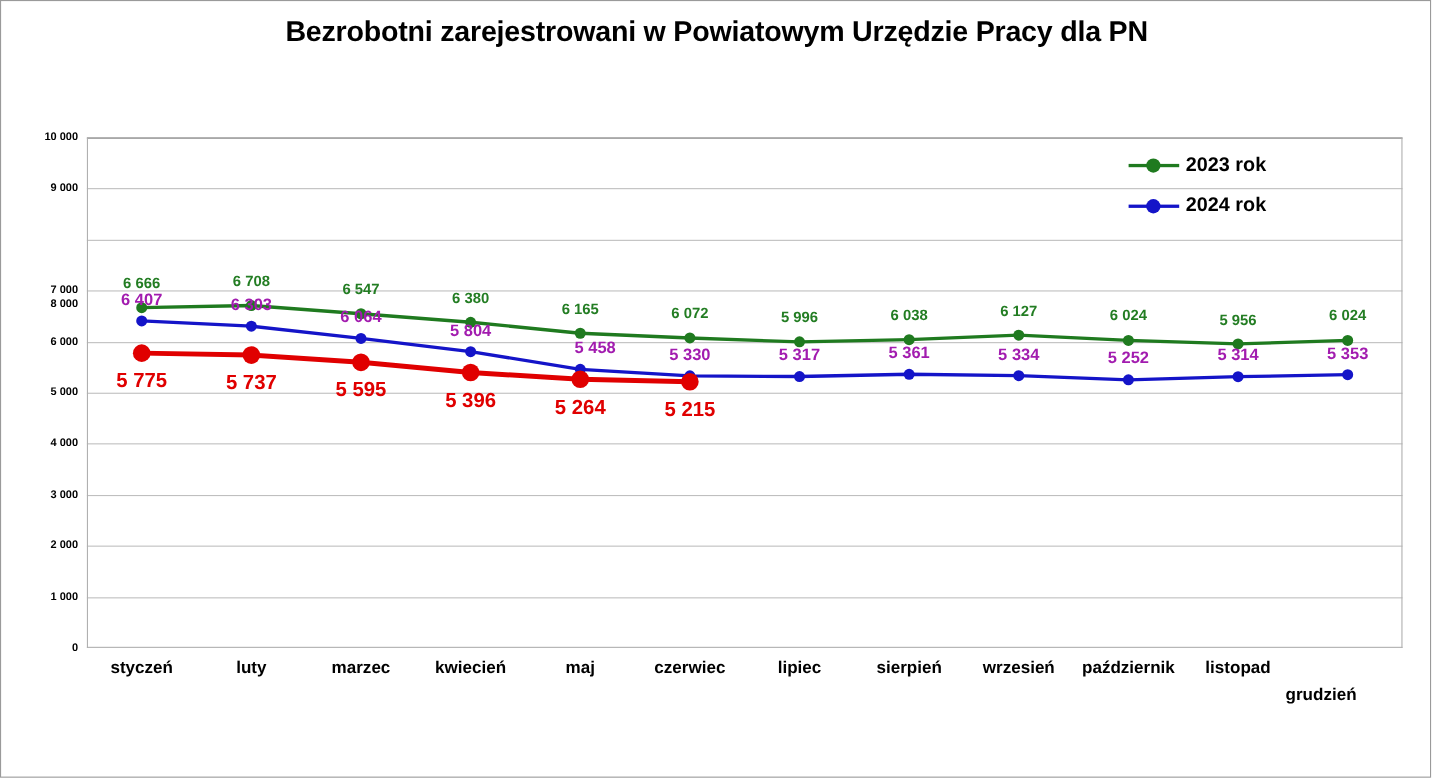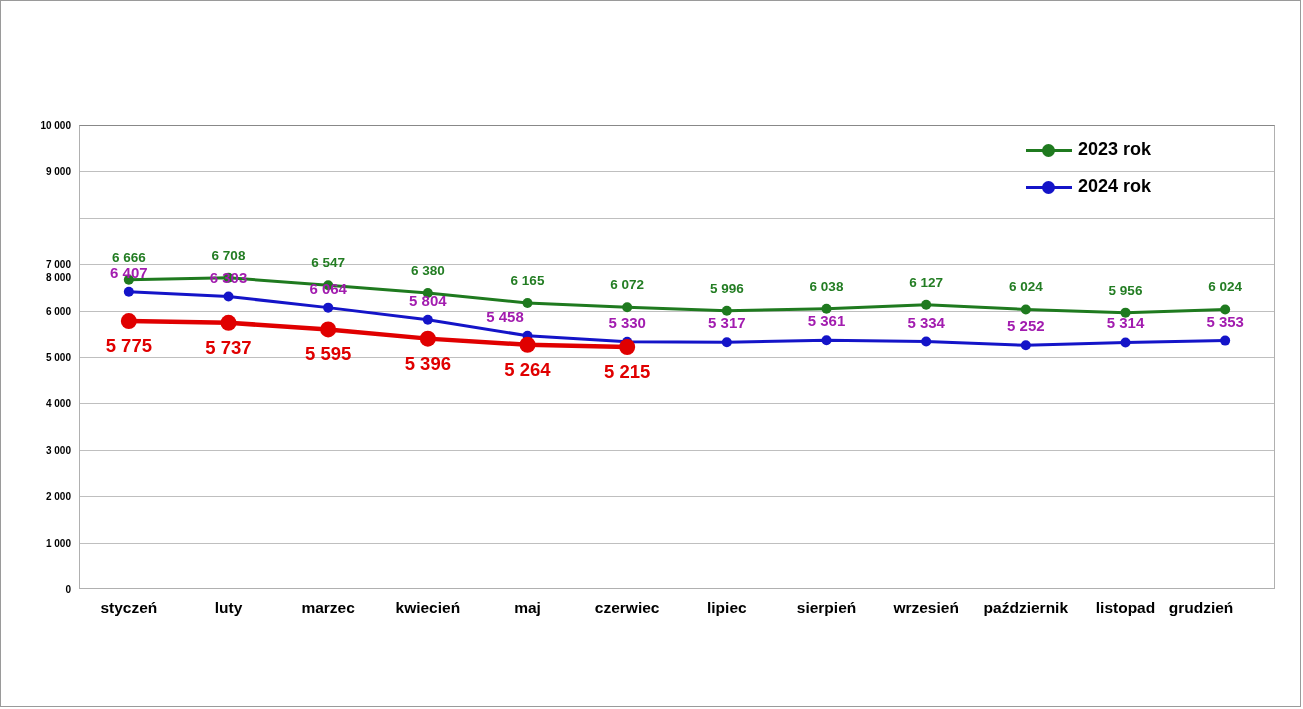--- a/index.html
+++ b/index.html
@@ -126,20 +126,21 @@
   .lg-2024 .legend-dot  { background: #1414c8; }
   .lg-2025 .legend-line { background: #e00000; height: 4px; top: 5px; }
   .lg-2025 .legend-dot  { background: #e00000; width: 17px; height: 17px; top: -1px; left: 14px; }
 </style>
 </head>
 <body>
 
 <div id="chart-frame">
 
   <div id="chart-title">
+    <div>Bezrobotni zarejestrowani w Powiatowym Urzędzie Pracy dla PN</div>
   </div>
 
   <div id="y-axis-labels">
       <div class="ytick-wrap" style="top: 588px; left: 2px;">0</div>
       <div class="ytick-wrap" style="top: 541.6px; left: 2px;">1 000</div>
       <div class="ytick-wrap" style="top: 495.2px; left: 2px;">2 000</div>
       <div class="ytick-wrap" style="top: 448.8px; left: 2px;">3 000</div>
       <div class="ytick-wrap" style="top: 402.4px; left: 2px;">4 000</div>
       <div class="ytick-wrap" style="top: 356px; left: 2px;">5 000</div>
       <div class="ytick-wrap" style="top: 309.6px; left: 2px;">6 000</div>
@@ -208,21 +209,21 @@
         <div class="dlabel y2023" style="left: 647.833px; top: 155.786px;">5 996</div>
         <div class="dlabel y2023" style="left: 747.5px; top: 153.837px;">6 038</div>
         <div class="dlabel y2023" style="left: 847.167px; top: 149.707px;">6 127</div>
         <div class="dlabel y2023" style="left: 946.833px; top: 154.486px;">6 024</div>
         <div class="dlabel y2023" style="left: 1046.5px; top: 157.642px;">5 956</div>
         <div class="dlabel y2023" style="left: 1146.17px; top: 154.486px;">6 024</div>
         <div class="dlabel y2024" style="left: 49.8333px; top: 138.715px;">6 407</div>
         <div class="dlabel y2024" style="left: 149.5px; top: 143.541px;">6 303</div>
         <div class="dlabel y2024" style="left: 249.167px; top: 154.63px;">6 064</div>
         <div class="dlabel y2024" style="left: 348.833px; top: 166.694px;">5 804</div>
-        <div class="dlabel y2024" style="left: 426px; top: 182.749px;">5 458</div>
+        <div class="dlabel y2024" style="left: 462px; top: 182.749px;">5 458</div>
         <div class="dlabel y2024" style="left: 548.167px; top: 188.688px;">5 330</div>
         <div class="dlabel y2024" style="left: 647.833px; top: 189.291px;">5 317</div>
         <div class="dlabel y2024" style="left: 747.5px; top: 187.25px;">5 361</div>
         <div class="dlabel y2024" style="left: 847.167px; top: 188.502px;">5 334</div>
         <div class="dlabel y2024" style="left: 946.833px; top: 192.307px;">5 252</div>
         <div class="dlabel y2024" style="left: 1046.5px; top: 189.43px;">5 314</div>
         <div class="dlabel y2024" style="left: 1146.17px; top: 187.621px;">5 353</div>
         <div class="dlabel y2025" style="left: 49.8333px; top: 210.04px;">5 775</div>
         <div class="dlabel y2025" style="left: 149.5px; top: 211.803px;">5 737</div>
         <div class="dlabel y2025" style="left: 249.167px; top: 218.392px;">5 595</div>
@@ -237,21 +238,21 @@
       <div class="xtick-label" style="left: 227.5px;">luty</div>
       <div class="xtick-label" style="left: 327.167px;">marzec</div>
       <div class="xtick-label" style="left: 426.833px;">kwiecień</div>
       <div class="xtick-label" style="left: 526.5px;">maj</div>
       <div class="xtick-label" style="left: 626.167px;">czerwiec</div>
       <div class="xtick-label" style="left: 725.833px;">lipiec</div>
       <div class="xtick-label" style="left: 825.5px;">sierpień</div>
       <div class="xtick-label" style="left: 925.167px;">wrzesień</div>
       <div class="xtick-label" style="left: 1024.83px;">październik</div>
       <div class="xtick-label" style="left: 1124.5px;">listopad</div>
-      <div class="xtick-label" style="left: 1200px;">grudzień</div>
+      <div class="xtick-label" style="left: 1200px; margin-top: 24px;">grudzień</div>
     </div>
 
   <div id="legend">
     <div class="legend-row lg-2023">
       <span class="legend-mark">
         <span class="legend-line"></span>
           <span class="legend-dot"></span>
       </span>
       <span class="legend-label">2023 rok</span>
     </div>

